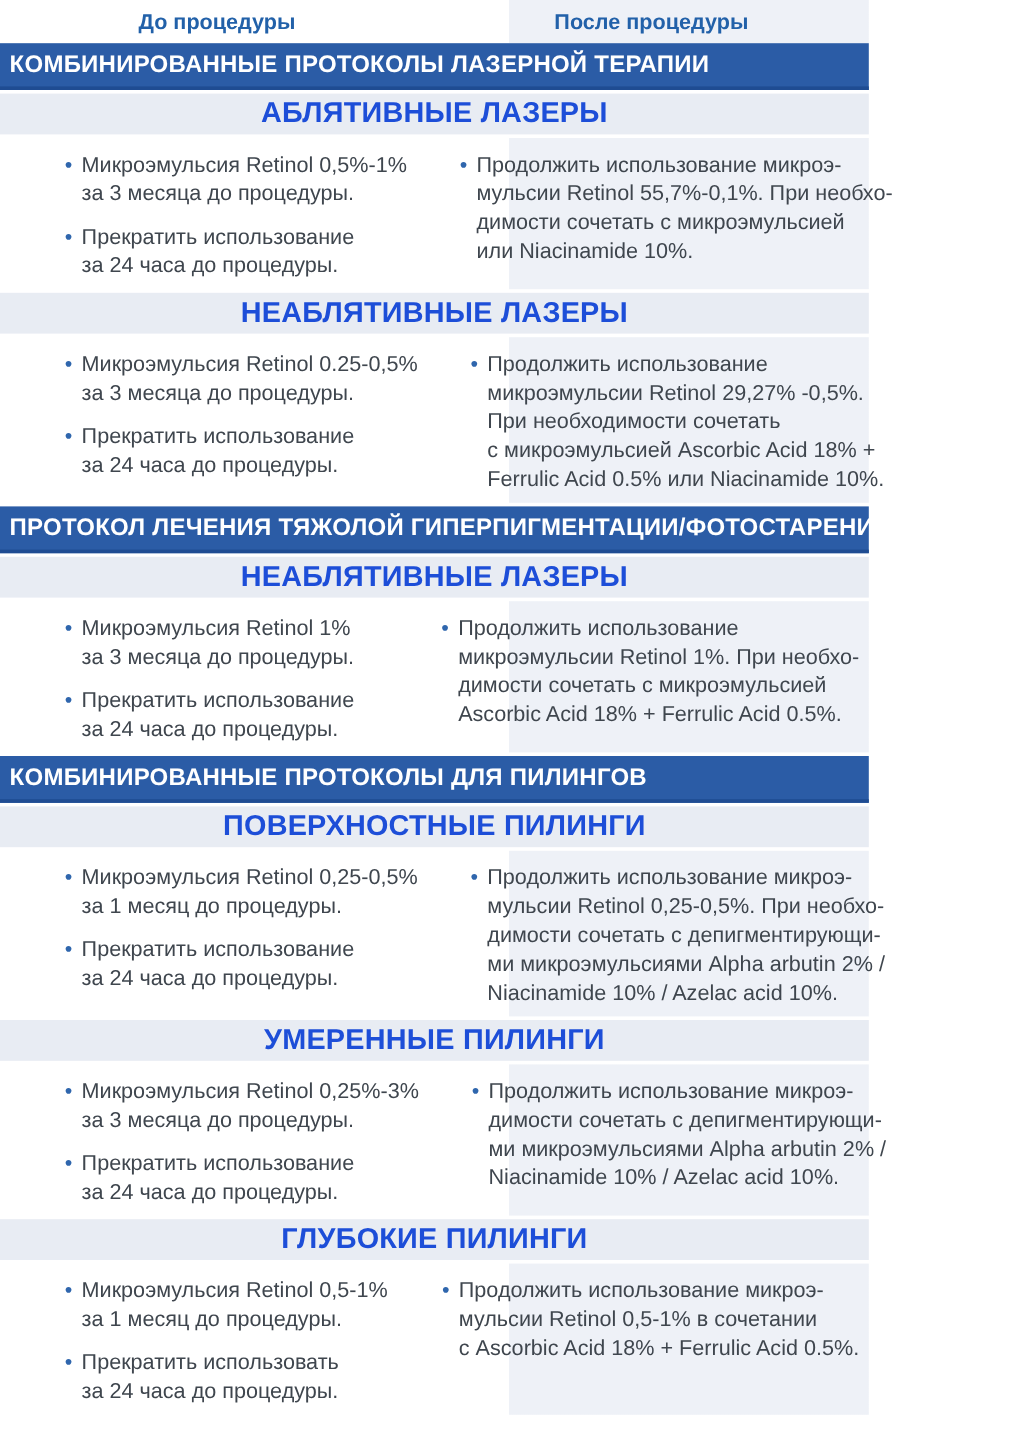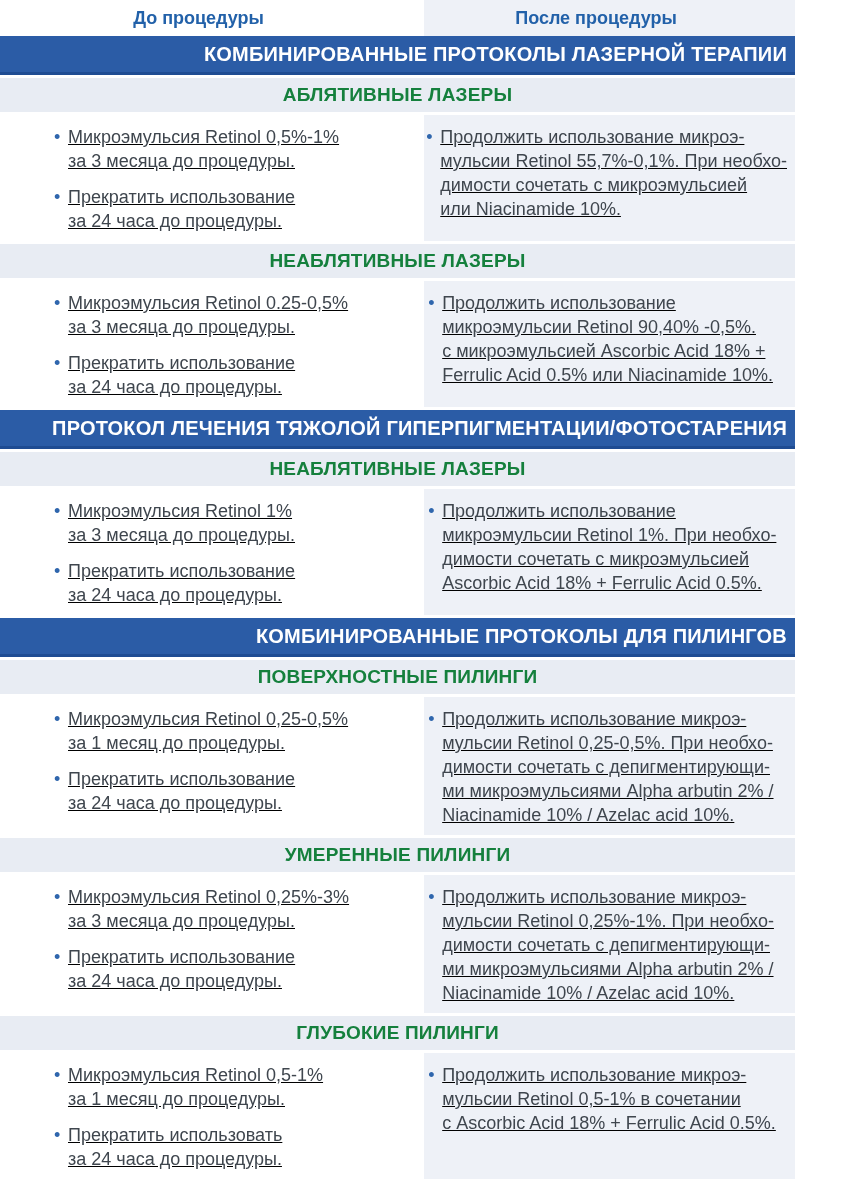--- a/index.html
+++ b/index.html
@@ -1,59 +1,58 @@
 <!DOCTYPE html>
 <html><head>
 <meta charset="utf-8">
 <style>
   html,body{margin:0;padding:0;}
   body{
     width:849px;height:1200px;overflow:hidden;background:#ffffff;
     font-family:"Liberation Sans", sans-serif;
     -webkit-font-smoothing:antialiased;
   }
-  .page{width:795px;height:1200px;display:flex;flex-direction:column;}
+  .page{width:724px;height:1200px;display:flex;flex-direction:column;}
 
   
   .col-header{
     display:flex;height:36px;flex:none;
     background:linear-gradient(90deg,#ffffff 0,#ffffff 424px,#eef1f7 424px,#eef1f7 100%);
   }
   .col-header .half{
     width:424px;display:flex;align-items:center;justify-content:center;
     color:#2261a9;font-weight:bold;font-size:18px;
   }
   .col-header .half.right{width:425px;}
 
   
   .banner-main{
     flex:none;background:#2b5ca6;border-bottom:3px solid #1f4c92;margin-bottom:3px;
-    display:flex;align-items:center;justify-content:flex-end;
+    display:flex;align-items:center;justify-content:flex-start;
     min-height:34px;padding:1px 8px;
   }
   .banner-main span{
     color:#ffffff;font-weight:bold;font-size:20px;letter-spacing:.2px;white-space:nowrap;
   }
 
   
   .banner-sub{
     flex:none;background:#e8ecf3;margin-bottom:3px;
     display:flex;align-items:center;justify-content:center;
     min-height:32px;padding:1px 8px;
   }
   .banner-sub span{
-    color:#15803d;font-weight:bold;font-size:19px;letter-spacing:.2px;white-space:nowrap;
+    color:#1d4ed8;font-weight:bold;font-size:24px;letter-spacing:.2px;white-space:nowrap;
   }
 
   
   .row{
     flex:none;display:flex;margin-bottom:3px;
     background:linear-gradient(90deg,#ffffff 0,#ffffff 424px,#eef1f7 424px,#eef1f7 100%);
     padding:10px 0 8px 0;
-    text-decoration:underline;
   }
   .row .col{width:424px;box-sizing:border-box;}
   .row .col.left{padding-left:68px;padding-right:14px;}
   .row .col.right{width:425px;padding-left:44px;padding-right:8px;}
   ul.bullets{list-style:none;margin:0;padding:0;}
   ul.bullets li{
     position:relative;margin:0 0 12px 0;
     color:#3f464e;font-size:18px;line-height:24px;
   }
   ul.bullets li:last-child{margin-bottom:0;}
@@ -115,21 +114,22 @@
             <li>
               <span class="line">Прекратить использование</span>
               <span class="line">за 24 часа до процедуры.</span>
             </li>
           </ul>
         </div>
         <div class="col right">
           <ul class="bullets">
             <li>
               <span class="line">Продолжить использование</span>
-              <span class="line">микроэмульсии Retinol 90,40% -0,5%.</span>
+              <span class="line">микроэмульсии Retinol 29,27% -0,5%.</span>
+              <span class="line">При необходимости сочетать</span>
               <span class="line">с микроэмульсией Ascorbic Acid 18% +</span>
               <span class="line">Ferrulic Acid 0.5% или Niacinamide 10%.</span>
             </li>
           </ul>
         </div>
       </div>
       <div class="banner-main">
         <span>ПРОТОКОЛ ЛЕЧЕНИЯ ТЯЖОЛОЙ ГИПЕРПИГМЕНТАЦИИ/ФОТОСТАРЕНИЯ</span>
       </div>
       <div class="banner-sub">
@@ -203,21 +203,20 @@
             <li>
               <span class="line">Прекратить использование</span>
               <span class="line">за 24 часа до процедуры.</span>
             </li>
           </ul>
         </div>
         <div class="col right">
           <ul class="bullets">
             <li>
               <span class="line">Продолжить использование микроэ-</span>
-              <span class="line">мульсии Retinol 0,25%-1%. При необхо-</span>
               <span class="line">димости сочетать с депигментирующи-</span>
               <span class="line">ми микроэмульсиями Alpha arbutin 2% /</span>
               <span class="line">Niacinamide 10% / Azelac acid 10%.</span>
             </li>
           </ul>
         </div>
       </div>
       <div class="banner-sub">
         <span>ГЛУБОКИЕ ПИЛИНГИ</span>
       </div>

